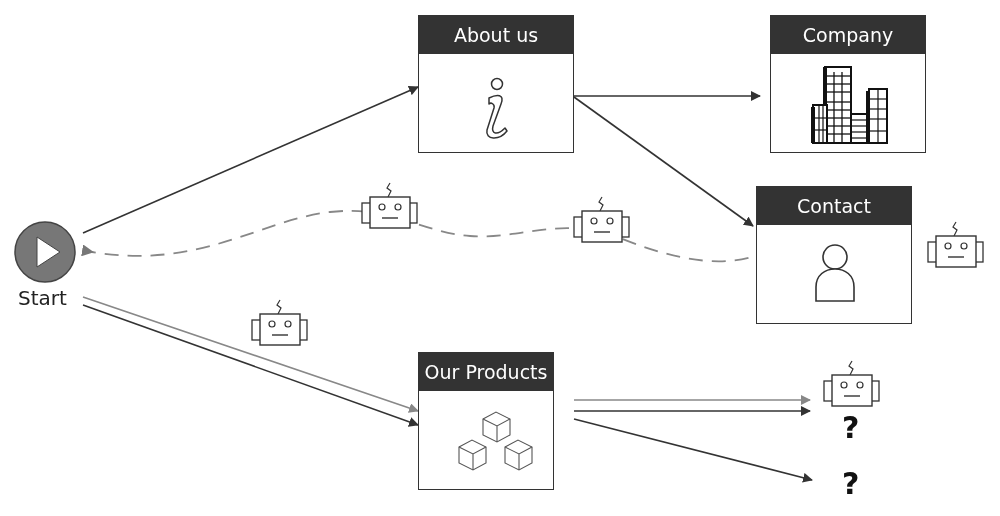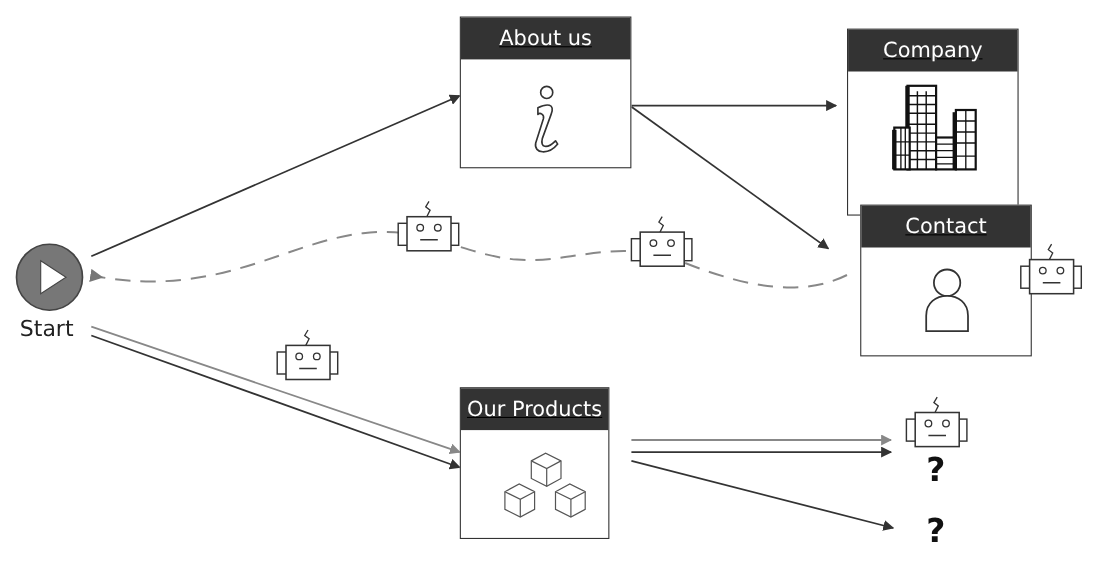--- a/index.html
+++ b/index.html
@@ -1,18 +1,18 @@
 <!DOCTYPE html>
 <html><head>
 <meta charset="utf-8">
 <style>
   html, body { margin:0; padding:0; background:#ffffff; }
   body { width:1000px; height:516px; position:relative; overflow:hidden; font-family:"Liberation Sans", sans-serif; }
   svg#diagram { position:absolute; left:0; top:0; }
-  .node { position:absolute; border:1.5px solid #333; background:#fff; box-sizing:border-box;text-decoration:underline; }
+  .node { position:absolute; border:1.5px solid #333; background:#fff; box-sizing:border-box; }
   .node-header { background:#333; color:#fff; height:38px; line-height:38px; text-align:center; font-size:19px; font-family:"DejaVu Sans", sans-serif; }
   .node-body { position:absolute; left:0; right:0; top:38px; bottom:0; }
   .node-body svg { position:absolute; left:0; top:0; }
   .start-label { position:absolute; left:18px; top:286px; font-size:20px; font-family:"DejaVu Sans", sans-serif; color:#222; }
   .qmark { position:absolute; font-size:30px; font-weight:bold; font-family:"DejaVu Sans", sans-serif; color:#111; }
   .robot { position:absolute; }
 </style>
 </head>
 <body>
 
@@ -58,21 +58,21 @@
 <div class="node" style="left:418px;top:15px;width:156px;height:138px;">
   <div class="node-header">About us</div>
   <div class="node-body">
     <svg width="156" height="100">
       <circle cx="78" cy="30" r="5.5" fill="#fff" stroke="#333" stroke-width="1.5"></circle>
       <path d="M70,44 C78,40 86,40 82,50 L74,72 C72,80 78,82 86,74 L88,77 C80,87 66,86 68,76 L75,54 C76,50 72,48 70,50 Z" fill="#fff" stroke="#333" stroke-width="1.5" stroke-linejoin="round"></path>
     </svg>
   </div>
 </div>
 
-<div class="node" style="left:770px;top:26px;width:156px;height:170px;">
+<div class="node" style="left:770px;top:15px;width:156px;height:138px;">
   <div class="node-header">Company</div>
   <div class="node-body">
     <svg width="156" height="100">
 
       <rect x="54" y="13" width="26" height="76" fill="#fff" stroke="#111" stroke-width="2"></rect>
       <rect x="52" y="13" width="4" height="76" fill="#111"></rect>
       <g stroke="#111" stroke-width="1.3">
         <line x1="54" y1="22" x2="80" y2="22"></line>
           <line x1="54" y1="30" x2="80" y2="30"></line>
           <line x1="54" y1="38" x2="80" y2="38"></line>
@@ -108,21 +108,21 @@
         <line x1="107" y1="35" x2="107" y2="89"></line>
         <line x1="98" y1="45" x2="116" y2="45"></line>
           <line x1="98" y1="55" x2="116" y2="55"></line>
           <line x1="98" y1="65" x2="116" y2="65"></line>
           <line x1="98" y1="77" x2="116" y2="77"></line>
       </g>
     </svg>
   </div>
 </div>
 
-<div class="node" style="left:782px;top:186px;width:156px;height:138px;">
+<div class="node" style="left:756px;top:186px;width:156px;height:138px;">
   <div class="node-header">Contact</div>
   <div class="node-body">
     <svg width="156" height="100">
       <circle cx="78" cy="32" r="12" fill="#fff" stroke="#333" stroke-width="1.6"></circle>
       <path d="M59,76 L59,62 C59,50 68,44 78,44 C88,44 97,50 97,62 L97,76 Z" fill="#fff" stroke="#333" stroke-width="1.6"></path>
     </svg>
   </div>
 </div>
 
 <div class="node" style="left:418px;top:352px;width:136px;height:138px;">

